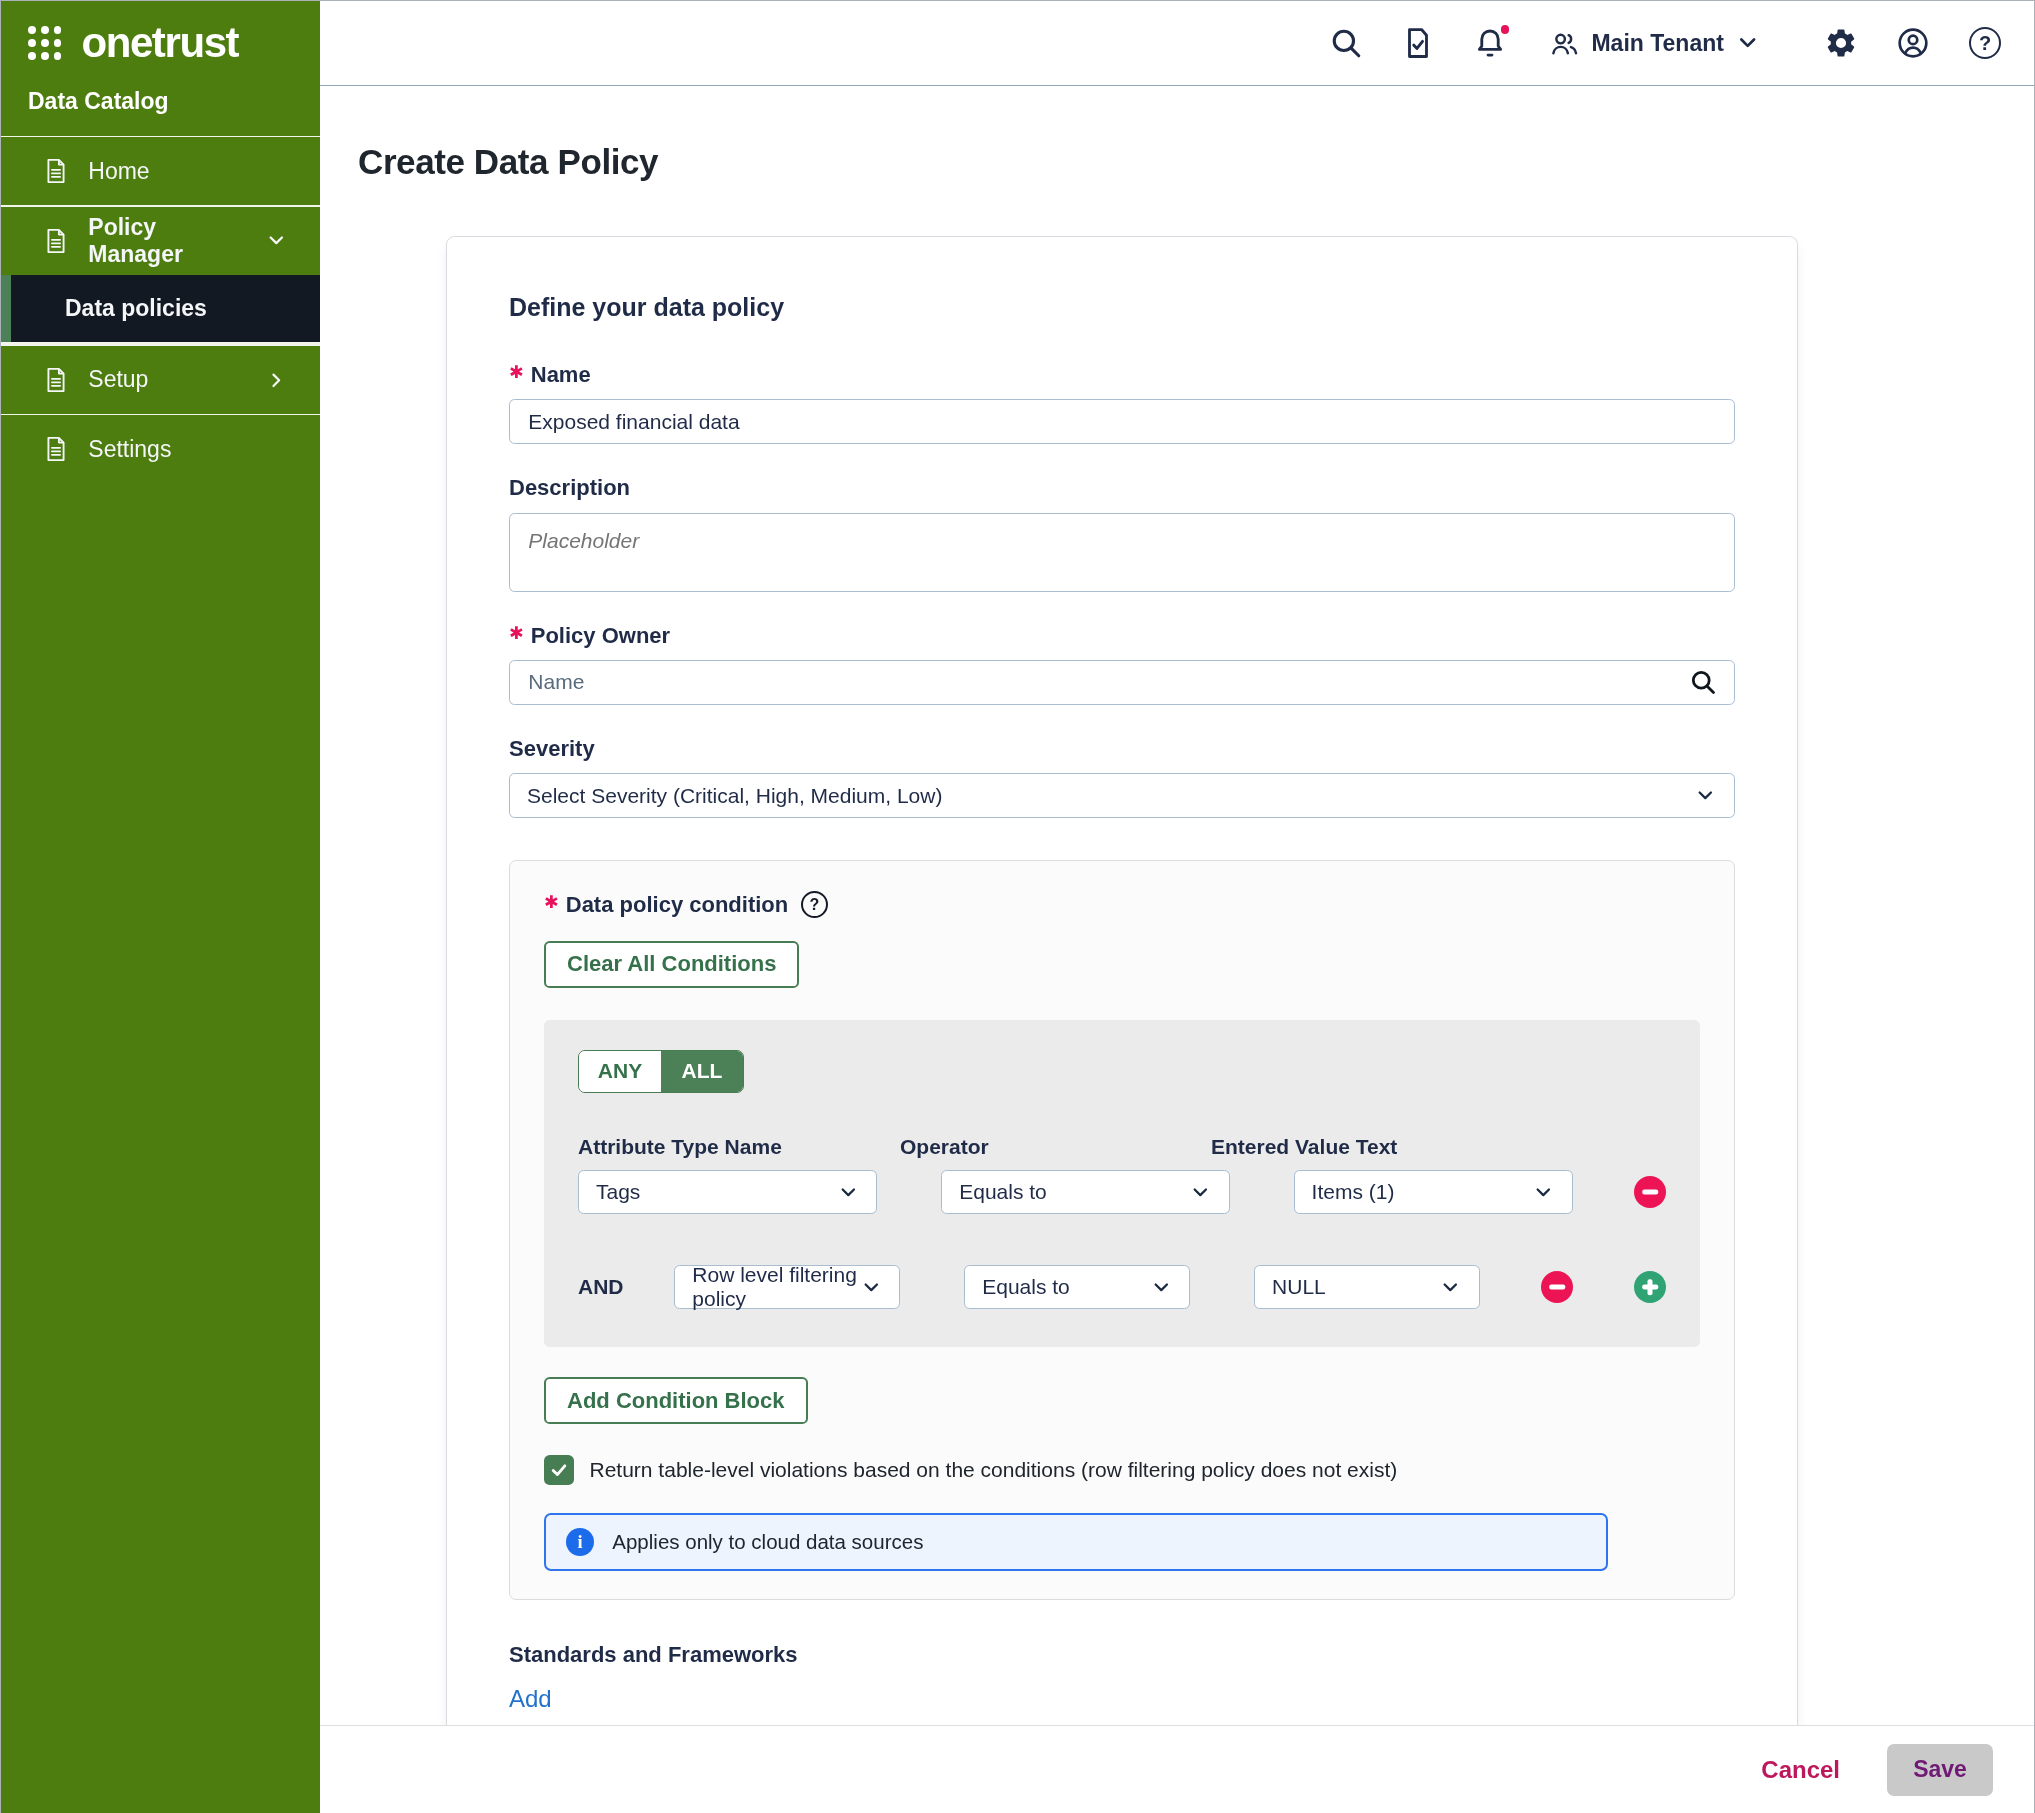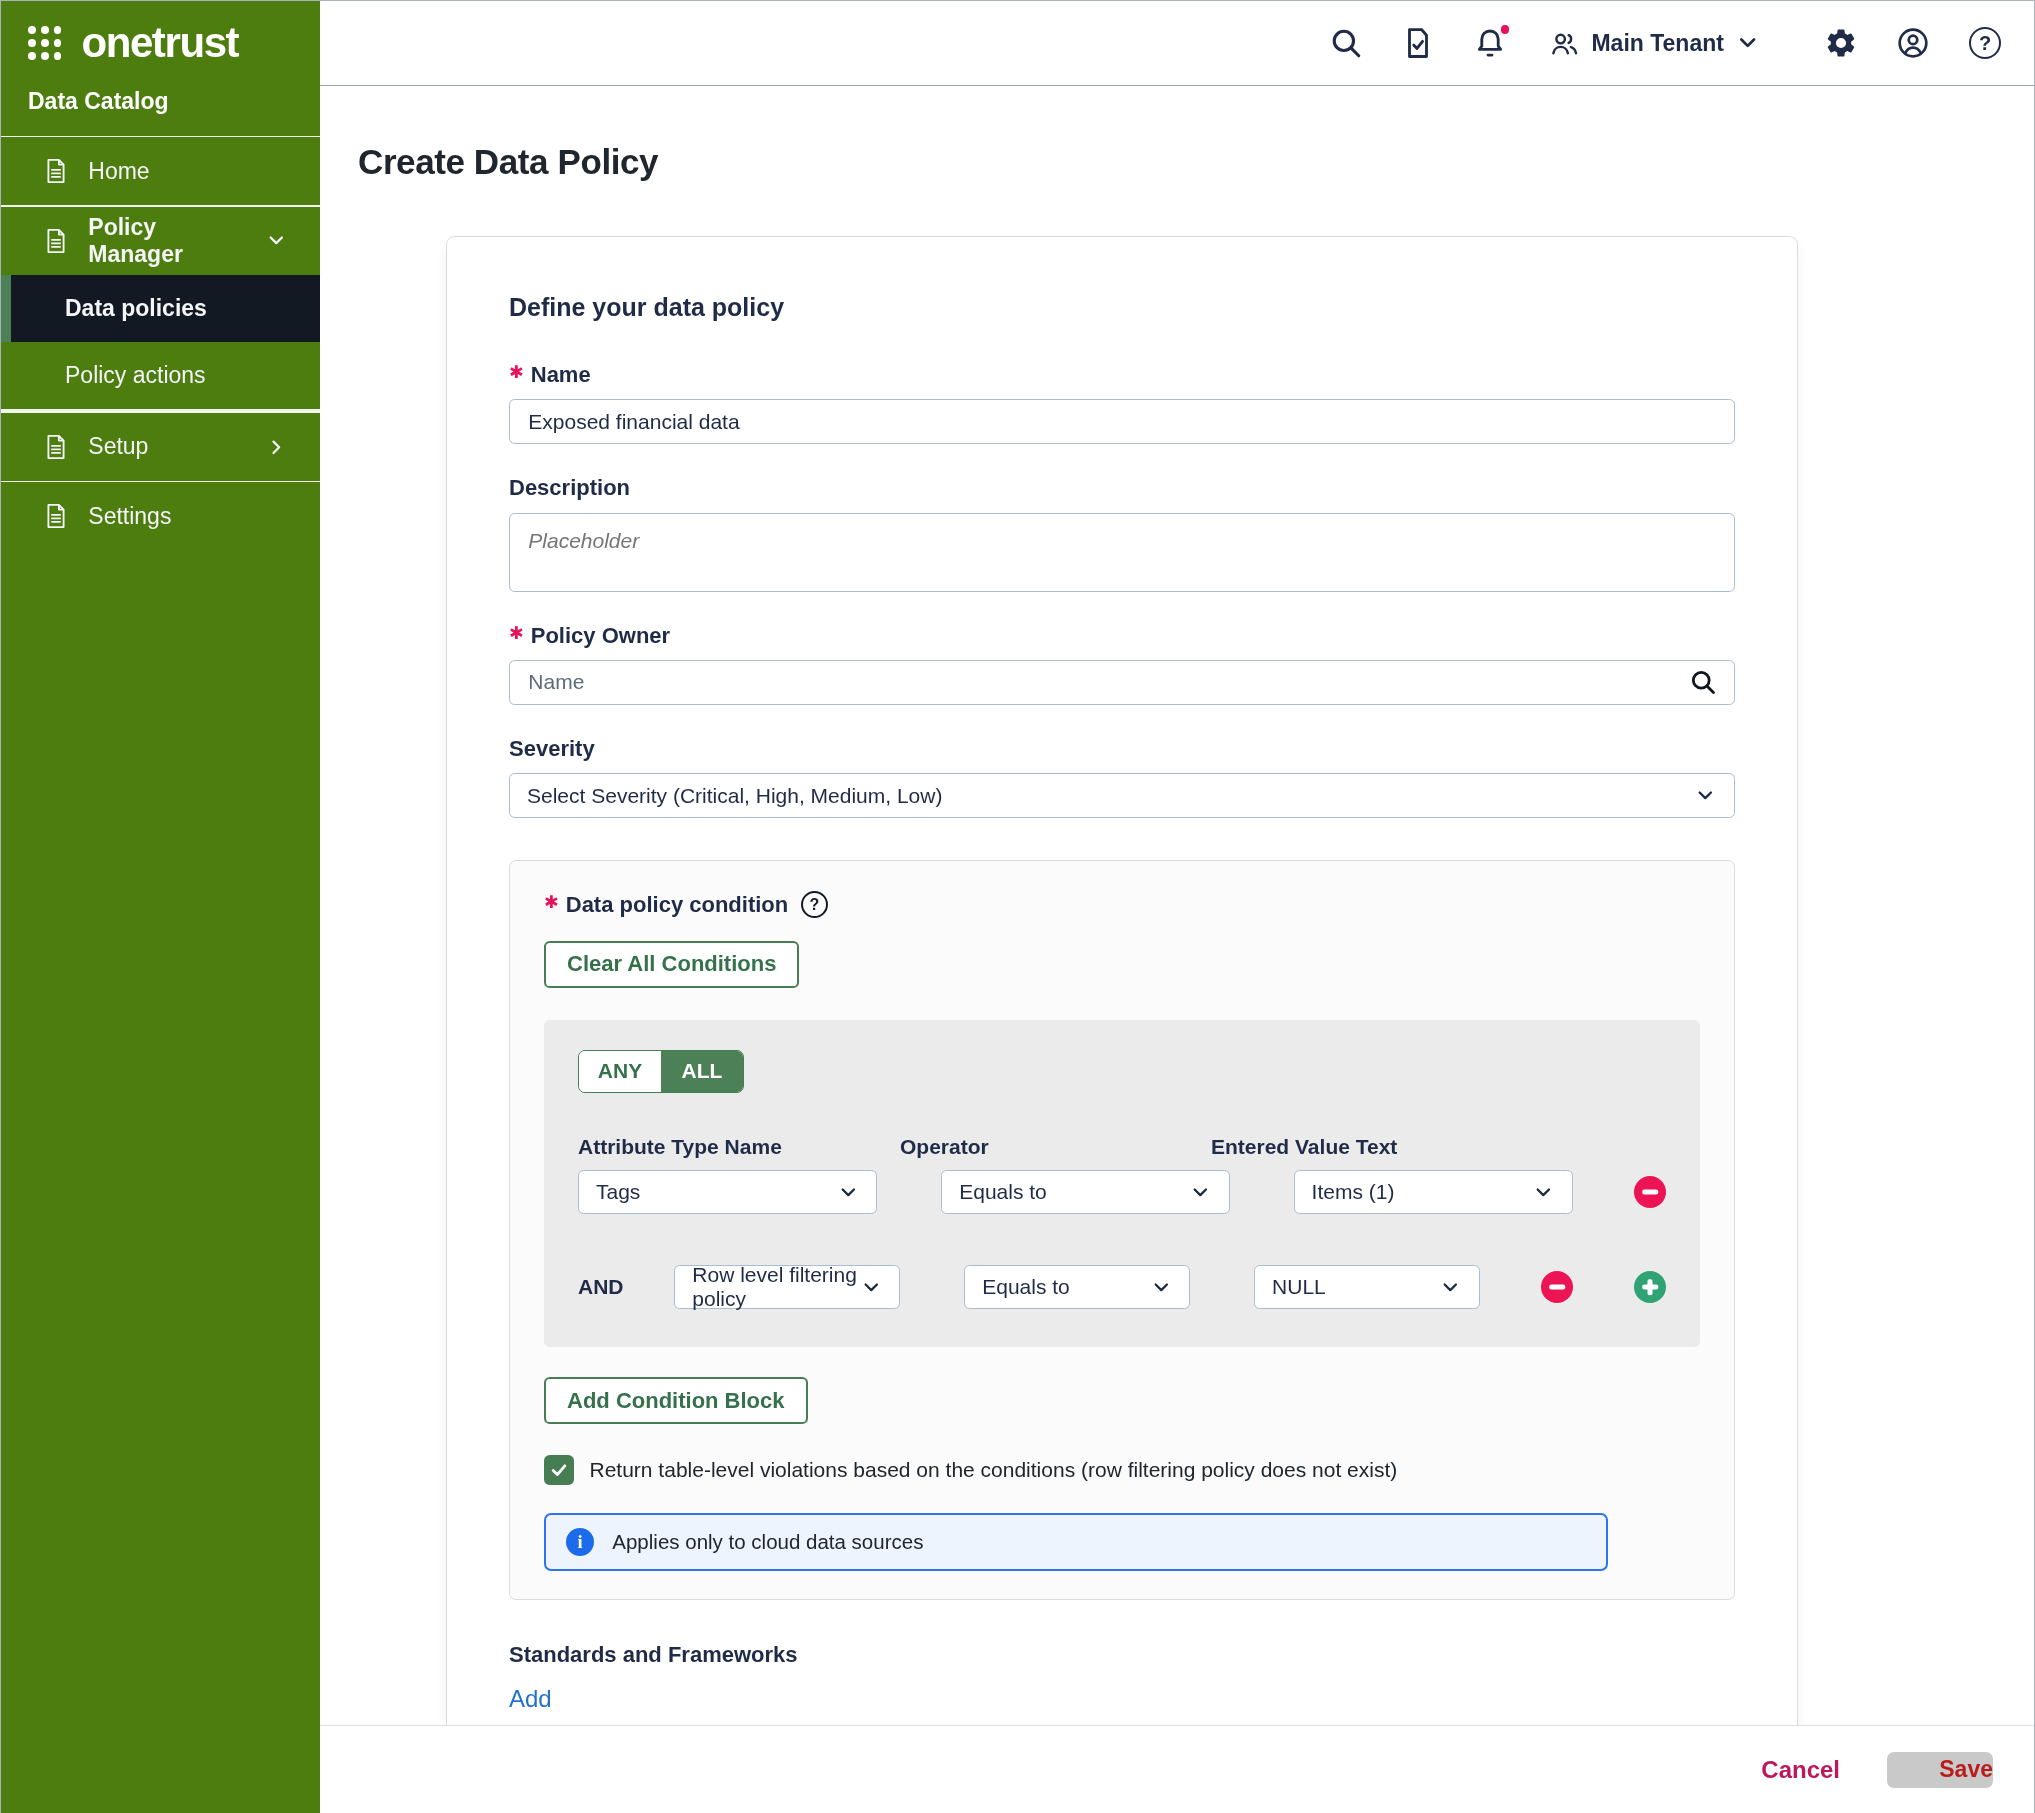--- a/index.html
+++ b/index.html
@@ -207,23 +207,23 @@
     height: 88px; flex-shrink: 0; background: #fff;
     border-top: 1.4px solid #DEDEDE;
     display: flex; align-items: center; justify-content: flex-end;
     gap: 47px; padding-right: 41px;
   }
   .cancel-btn {
     background: none; border: none; font-family: inherit;
     color: #be185d; font-size: 24px; font-weight: 700; cursor: pointer;
   }
   .save-btn {
-    width: 106px; height: 36px; border: none; border-radius: 7px;
-    background: #C9C9C9; color: #b91c1c;
-    font-size: 23px; font-weight: 600; font-family: inherit; cursor: default; text-align: right;
+    width: 106px; height: 52px; border: none; border-radius: 7px;
+    background: #C9C9C9; color: #701a75;
+    font-size: 23px; font-weight: 600; font-family: inherit; cursor: default;
   }
 </style>
 </head>
 <body>
 
 <aside class="sidebar">
   <div class="logo-row">
     <span class="dots">
       <span class="dot"></span>
         <span class="dot"></span>
@@ -267,23 +267,20 @@
     <span class="grow"></span>
     <span class="sb-chev">
       <svg viewBox="0 0 24 24" fill="none" stroke="currentColor" stroke-width="2.4" stroke-linecap="round" stroke-linejoin="round">
           <polyline points="6 9 12 15 18 9"></polyline>
         </svg>
     </span>
   </div>
 
   <div class="sub-item selected">
     <span>Data policies</span>
-  </div>
-  <div class="sub-item">
-    <span>Policy actions</span>
   </div>
 
   <div class="sb-divider"></div>
 
 
   <div class="sb-divider"></div>
 
 
   <div class="sb-divider"></div>
 

